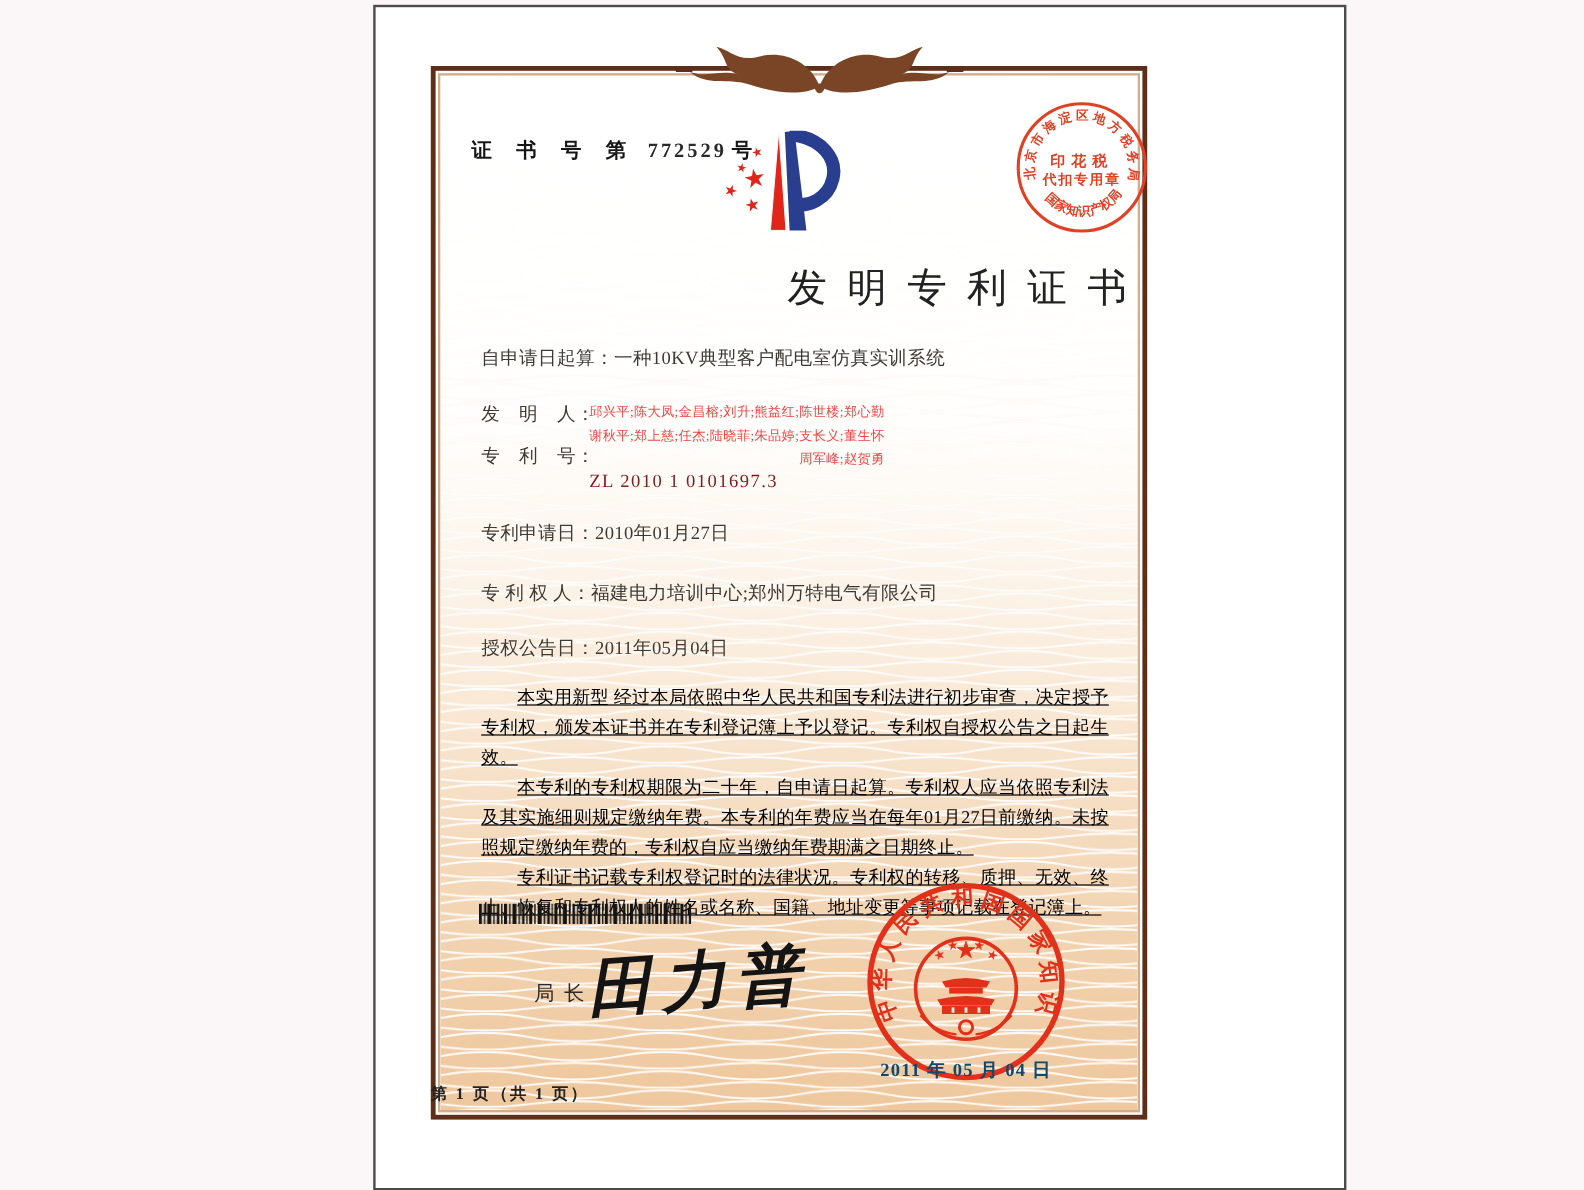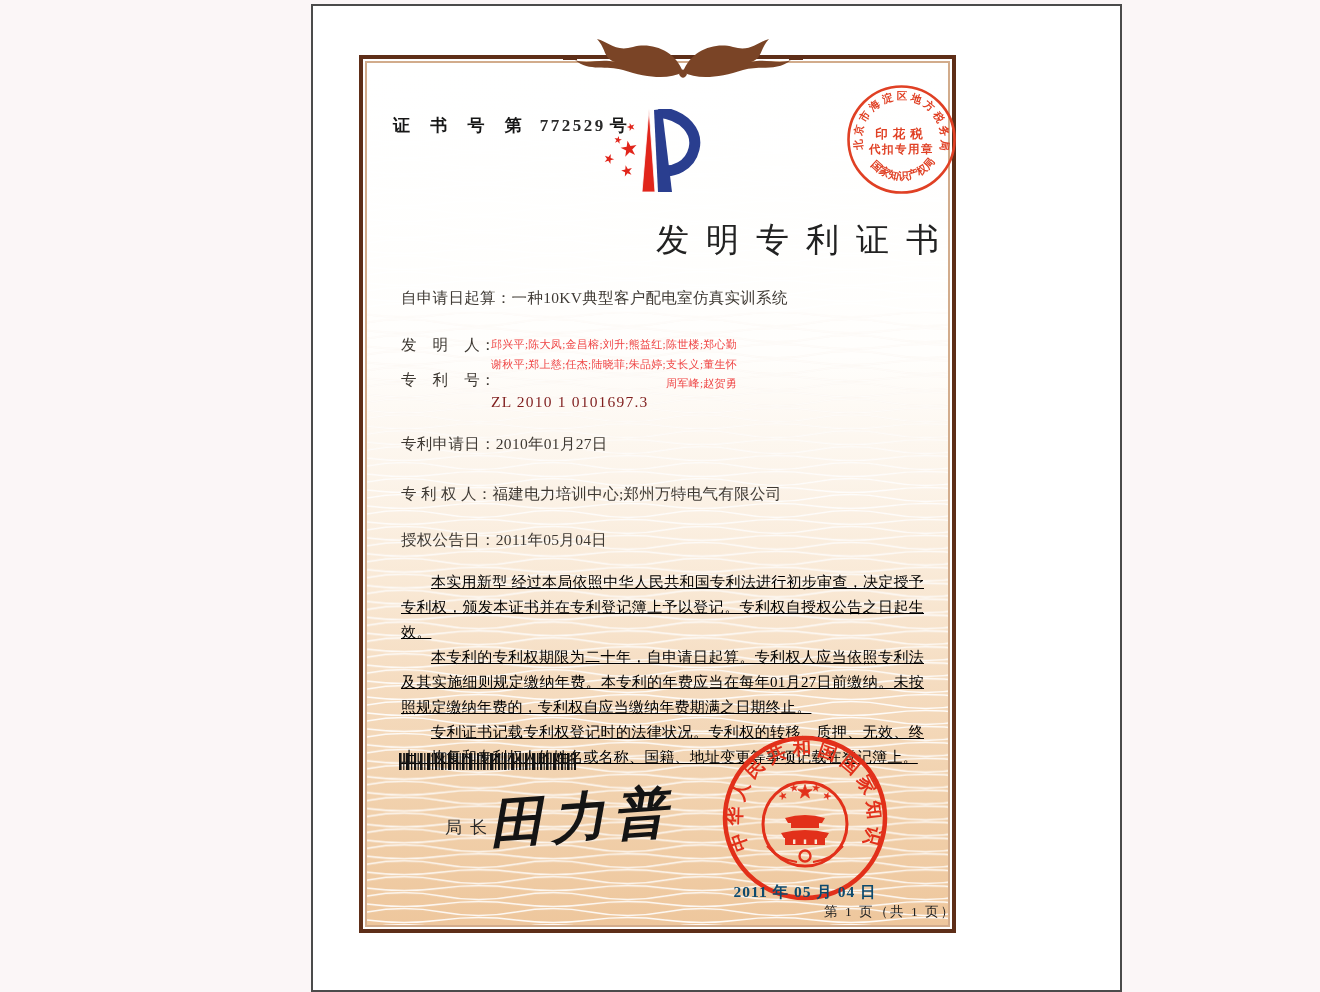--- a/index.html
+++ b/index.html
@@ -25,21 +25,21 @@
   .pat-val{position:absolute;left:178px;top:387px;font-size:15.5px;letter-spacing:1.2px;color:#7f1d1d;}
   .paras{left:88px;top:564px;width:523px;}
   .paras p{margin:0;text-indent:2em;text-align:justify;line-height:25px;font-size:15px;
            letter-spacing:.2px;color:#000000;text-decoration:underline;}
   .barcode{left:86px;top:747px;width:177px;height:17px;}
   .dir-label{left:132px;top:810px;font-size:17px;letter-spacing:8px;color:#2a2a2a;}
   .signature{left:176px;top:776px;font-size:54px;font-weight:bold;font-style:italic;
              letter-spacing:8px;color:#141414;transform:rotate(-4deg);white-space:nowrap;}
   .seal-date{left:406px;top:860px;width:172px;text-align:center;font-size:15.5px;font-weight:bold;
              letter-spacing:1px;color:#0c4a6e;white-space:nowrap;margin-top:16px;}
-  .footer{left:46px;top:897px;width:597px;text-align:right;font-size:13.5px;font-weight:normal;
+  .footer{left:46px;top:897px;width:597px;text-align:left;font-size:13.5px;font-weight:bold;
           letter-spacing:2px;color:#222;}
   svg{display:block;}
 </style>
 </head>
 <body>
 
 <div class="stage">
 
   <svg width="0" height="0" style="position:absolute" aria-hidden="true">
     <defs>

